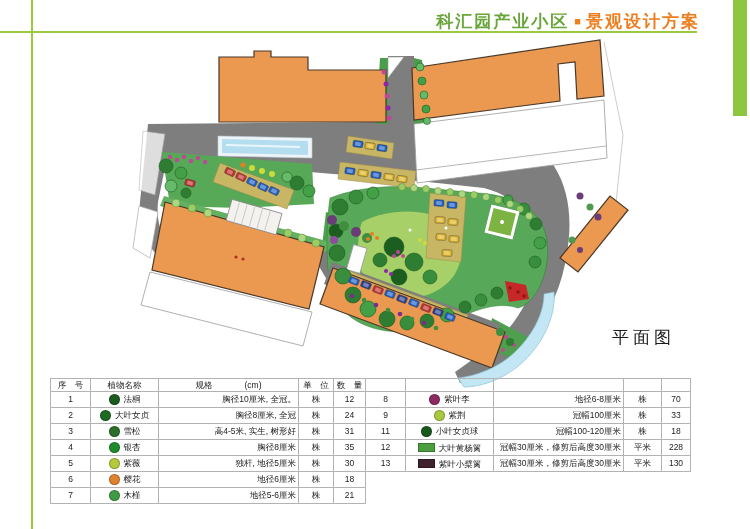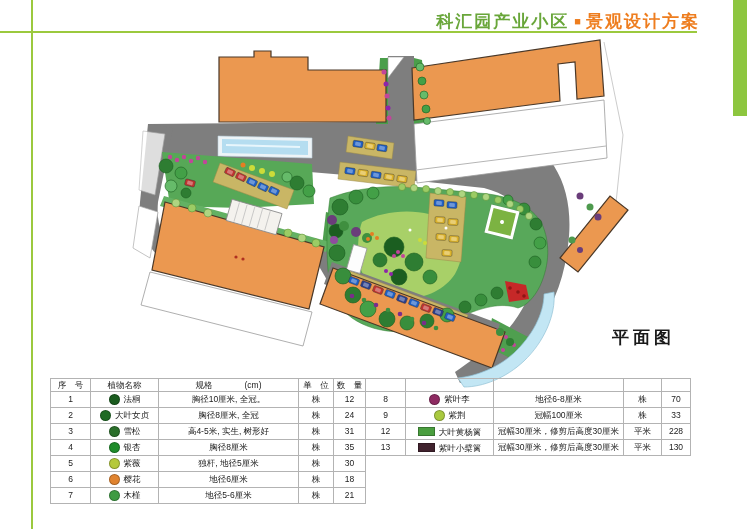--- a/index.html
+++ b/index.html
@@ -10,33 +10,33 @@
   .hline{position:absolute;left:0;top:31px;width:697px;height:2px;background:#9bc93e;}
   .rbar{position:absolute;left:733px;top:0;width:14px;height:116px;background:#8dc63f;}
   
   .title{position:absolute;top:10px;left:0;width:700px;text-align:right;font-size:17px;
          font-weight:bold;letter-spacing:2px;white-space:nowrap;}
   .title .grn{color:#69a63a;}
   .title .sep{color:#ee7d1e;font-size:11px;margin:0 5px;vertical-align:2px;letter-spacing:0;}
   .title .org{color:#ee7d1e;}
   
   .plan-svg{position:absolute;left:0;top:0;width:750px;height:529px;}
-  .plan-label{position:absolute;left:612px;top:326px;font-size:17px;font-weight:bold;
+  .plan-label{position:absolute;left:612px;top:326px;font-size:17px;font-weight:normal;
               color:#1a1a1a;letter-spacing:4px;}
   
   table.plant{position:absolute;top:378px;border-collapse:collapse;table-layout:fixed;
               font-size:8.5px;color:#222;background:transparent;}
   table.plant.left{left:50px;width:315px;}
   table.plant.right{left:365px;width:325px;}
   table.plant th,table.plant td{border:1px solid #b3b3b3;padding:0 2px;height:15px;
               line-height:1;overflow:hidden;white-space:nowrap;font-weight:normal;}
   table.plant thead th{height:12px;text-align:center;}
   .c-no{text-align:center;}
   .c-name{text-align:center;font-family:Liberation Serif, serif;}
-  .c-spec{text-align:center;padding-left:4px;}
+  .c-spec{text-align:right;padding-left:4px;}
   .c-spec.ctr{text-align:center;}
   .c-unit,.c-qty{text-align:center;}
   .spec-h{display:flex;justify-content:center;gap:32px;}
   .icon{display:inline-block;vertical-align:middle;margin-right:4px;}
   .icon.circle{width:9px;height:9px;border-radius:50%;border:1px solid rgba(0,0,0,.25);}
   .icon.rect{width:15px;height:7px;border:1px solid rgba(0,0,0,.25);}
   .nm{vertical-align:middle;}
 </style>
 </head>
 <body>
@@ -403,20 +403,27 @@
           <td class="c-qty">70</td>
         </tr>
         <tr>
           <td class="c-no">9</td>
           <td class="c-name"><span class="icon circle" style="background: rgb(169, 201, 63);"></span><span class="nm">紫荆</span></td>
           <td class="c-spec">冠幅100厘米</td>
           <td class="c-unit">株</td>
           <td class="c-qty">33</td>
         </tr>
         <tr>
+          <td class="c-no">11</td>
+          <td class="c-name"><span class="icon circle" style="background: rgb(23, 89, 28);"></span><span class="nm">小叶女贞球</span></td>
+          <td class="c-spec">冠幅100-120厘米</td>
+          <td class="c-unit">株</td>
+          <td class="c-qty">18</td>
+        </tr>
+        <tr>
           <td class="c-no">12</td>
           <td class="c-name"><span class="icon rect" style="background: rgb(74, 158, 63);"></span><span class="nm">大叶黄杨篱</span></td>
           <td class="c-spec">冠幅30厘米，修剪后高度30厘米</td>
           <td class="c-unit">平米</td>
           <td class="c-qty">228</td>
         </tr>
         <tr>
           <td class="c-no">13</td>
           <td class="c-name"><span class="icon rect" style="background: rgb(64, 34, 46);"></span><span class="nm">紫叶小檗篱</span></td>
           <td class="c-spec">冠幅30厘米，修剪后高度30厘米</td>

